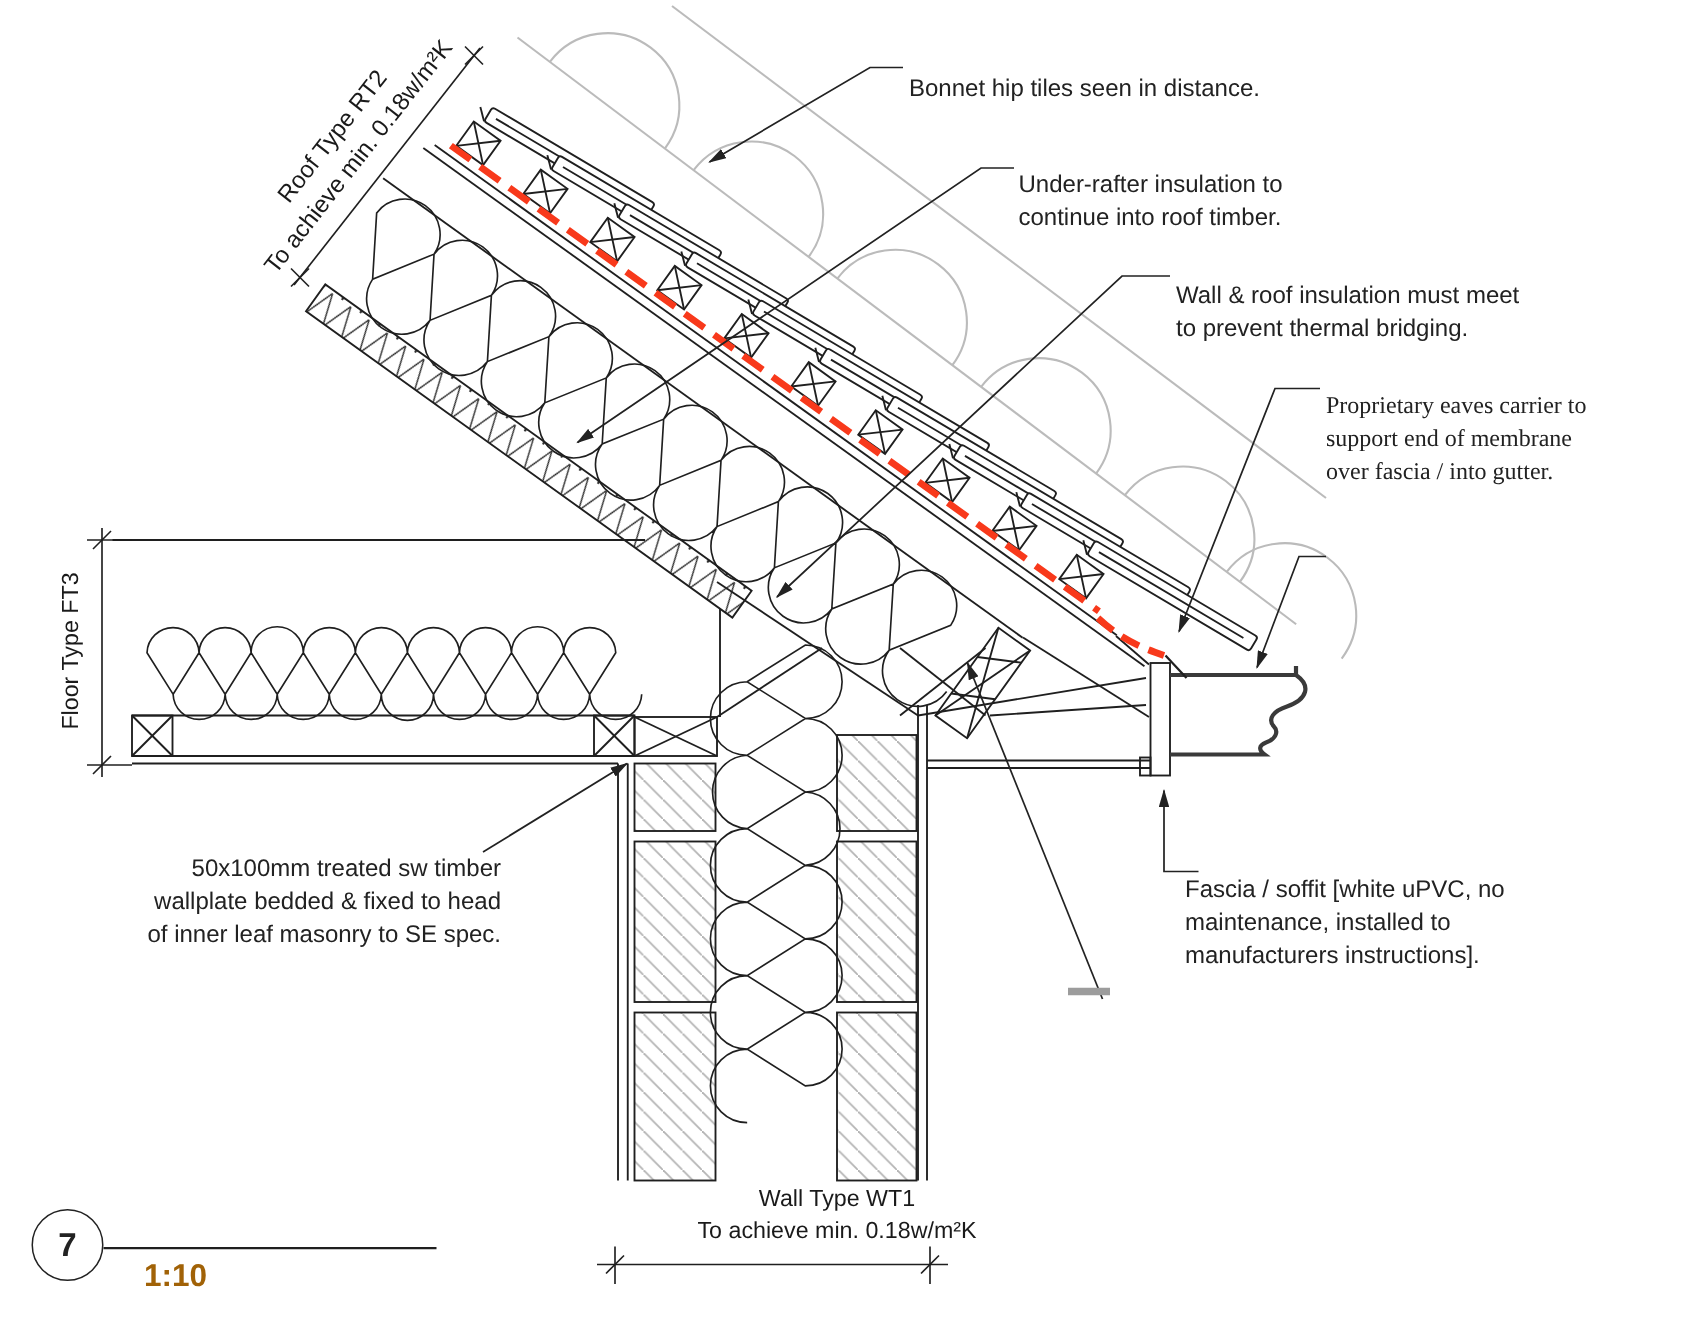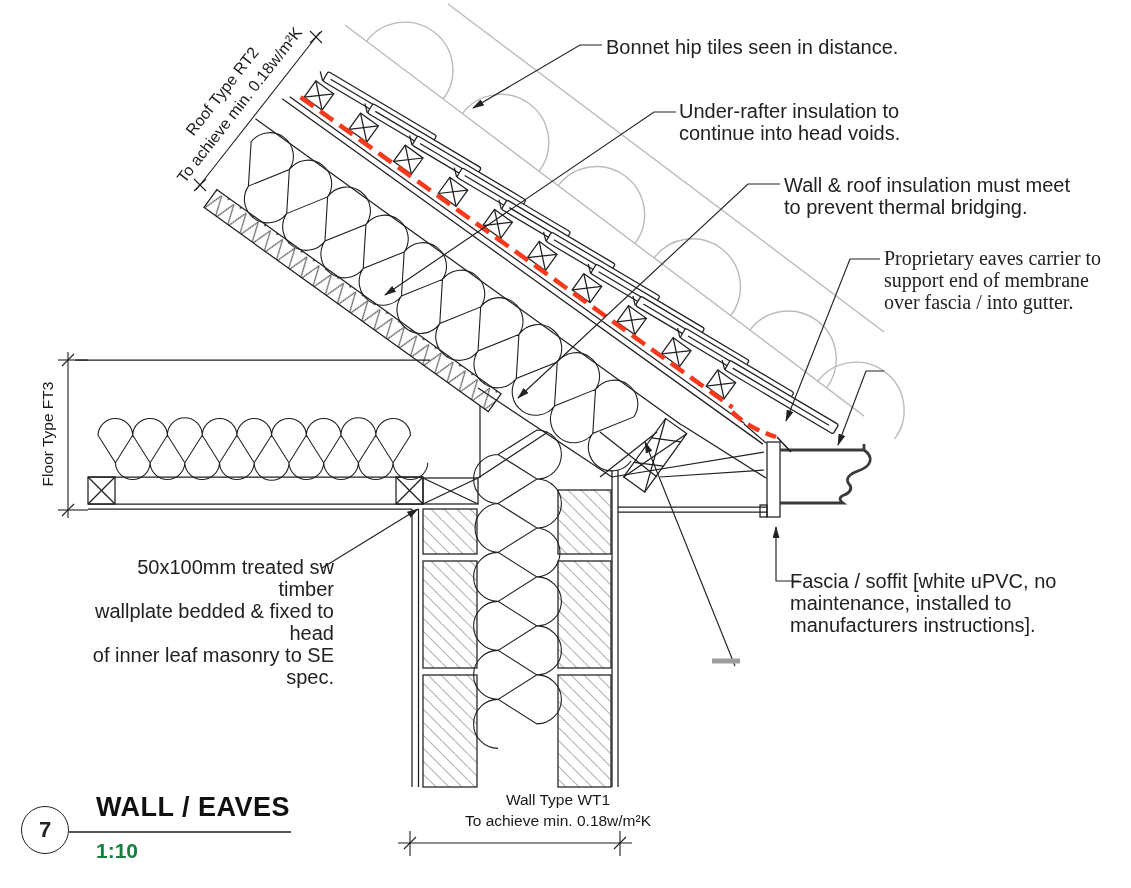--- a/index.html
+++ b/index.html
@@ -1,29 +1,29 @@
 <!DOCTYPE html>
 <html><head>
 <meta charset="utf-8">
 <style>
   html,body{margin:0;padding:0;background:#fff;}
   .canvas{position:relative;width:1131px;height:888px;background:#fff;overflow:hidden;
           font-family:"Liberation Sans",sans-serif;color:#222;}
   .canvas svg{position:absolute;left:0;top:0;}
-  .note{position:absolute;font-size:20px;line-height:22px;white-space:pre-line;color:#222;}
+  .note{position:absolute;font-size:16px;line-height:22px;white-space:pre-line;color:#222;margin-top:13px;}
   .tag{position:absolute;font-size:15.5px;line-height:21px;text-align:center;color:#1a1a1a;}
   .tag-roof{left:116px;top:76px;width:232px;height:46px;transform:rotate(-52deg);font-size:16px;line-height:22px;}
   .tag-floor{left:-12px;top:421px;width:124px;height:26px;transform:rotate(-90deg);}
   .tag-wall{left:445px;top:789px;width:226px;}
   .note-wallplate{left:86px;top:556px;width:248px;text-align:right;}
   .title-circle{position:absolute;left:21px;top:806px;width:46px;height:46px;border:1.6px solid #222;
                 border-radius:50%;display:flex;align-items:center;justify-content:center;
                 font-size:22px;font-weight:bold;}
   .title-name{position:absolute;left:96px;top:792px;font-size:27px;font-weight:bold;letter-spacing:.5px;color:#111;}
-  .title-scale{position:absolute;left:96px;top:839px;font-size:21px;font-weight:bold;color:#15803d;}
+  .title-scale{position:absolute;left:96px;top:839px;font-size:21px;font-weight:bold;color:#a16207;}
 </style>
 </head>
 <body>
 
 <div class="canvas">
 
 <svg width="1131" height="888" viewBox="0 0 1131 888">
   <defs>
     <pattern id="bh" width="13" height="13" patternUnits="userSpaceOnUse">
       <line x1="0" y1="0" x2="13" y2="13" stroke="#b4b4b4" stroke-width="1.2"></line>
@@ -273,21 +273,21 @@
     <polyline points="884,371 866,371 838,445" marker-end="url(#ah)"></polyline>
     <polyline points="799,581 776,581 776,527" marker-end="url(#ah)"></polyline>
     <polyline points="735,666 645,442" marker-end="url(#ah)"></polyline>
     <polyline points="322,568 418,509" marker-end="url(#ah)"></polyline>
     <line x1="712" y1="661" x2="740" y2="661" stroke="#9c9c9c" stroke-width="5"></line>
   </g>
 </svg>
 
   <div class="note" style="left:606px;top:36px;">Bonnet hip tiles seen in distance.</div>
   <div class="note" style="left:679px;top:100px;">Under-rafter insulation to
-continue into head voids.</div>
+continue into roof timber.</div>
   <div class="note" style="left:784px;top:174px;">Wall &amp; roof insulation must meet
 to prevent thermal bridging.</div>
   <div class="note" style="left:884px;top:247px;font-family:Liberation Serif, serif;">Proprietary eaves carrier to
 support end of membrane
 over fascia / into gutter.</div>
   <div class="note" style="left:790px;top:570px;">Fascia / soffit [white uPVC, no
 maintenance, installed to
 manufacturers instructions].</div>
   <div class="note note-wallplate">50x100mm treated sw timber
 wallplate bedded &amp; fixed to head
@@ -299,15 +299,14 @@
   </div>
   <div class="tag tag-floor">Floor Type FT3</div>
   <div class="tag tag-wall">
     <span style="display:block;">Wall Type WT1</span>
     <span style="display:block;">To achieve min. 0.18w/m²K</span>
   </div>
 
   <div class="title-circle">
     <span>7</span>
   </div>
-  <div class="title-name">WALL / EAVES</div>
   <div class="title-scale">1:10</div>
 </div>
 
 </body></html>

